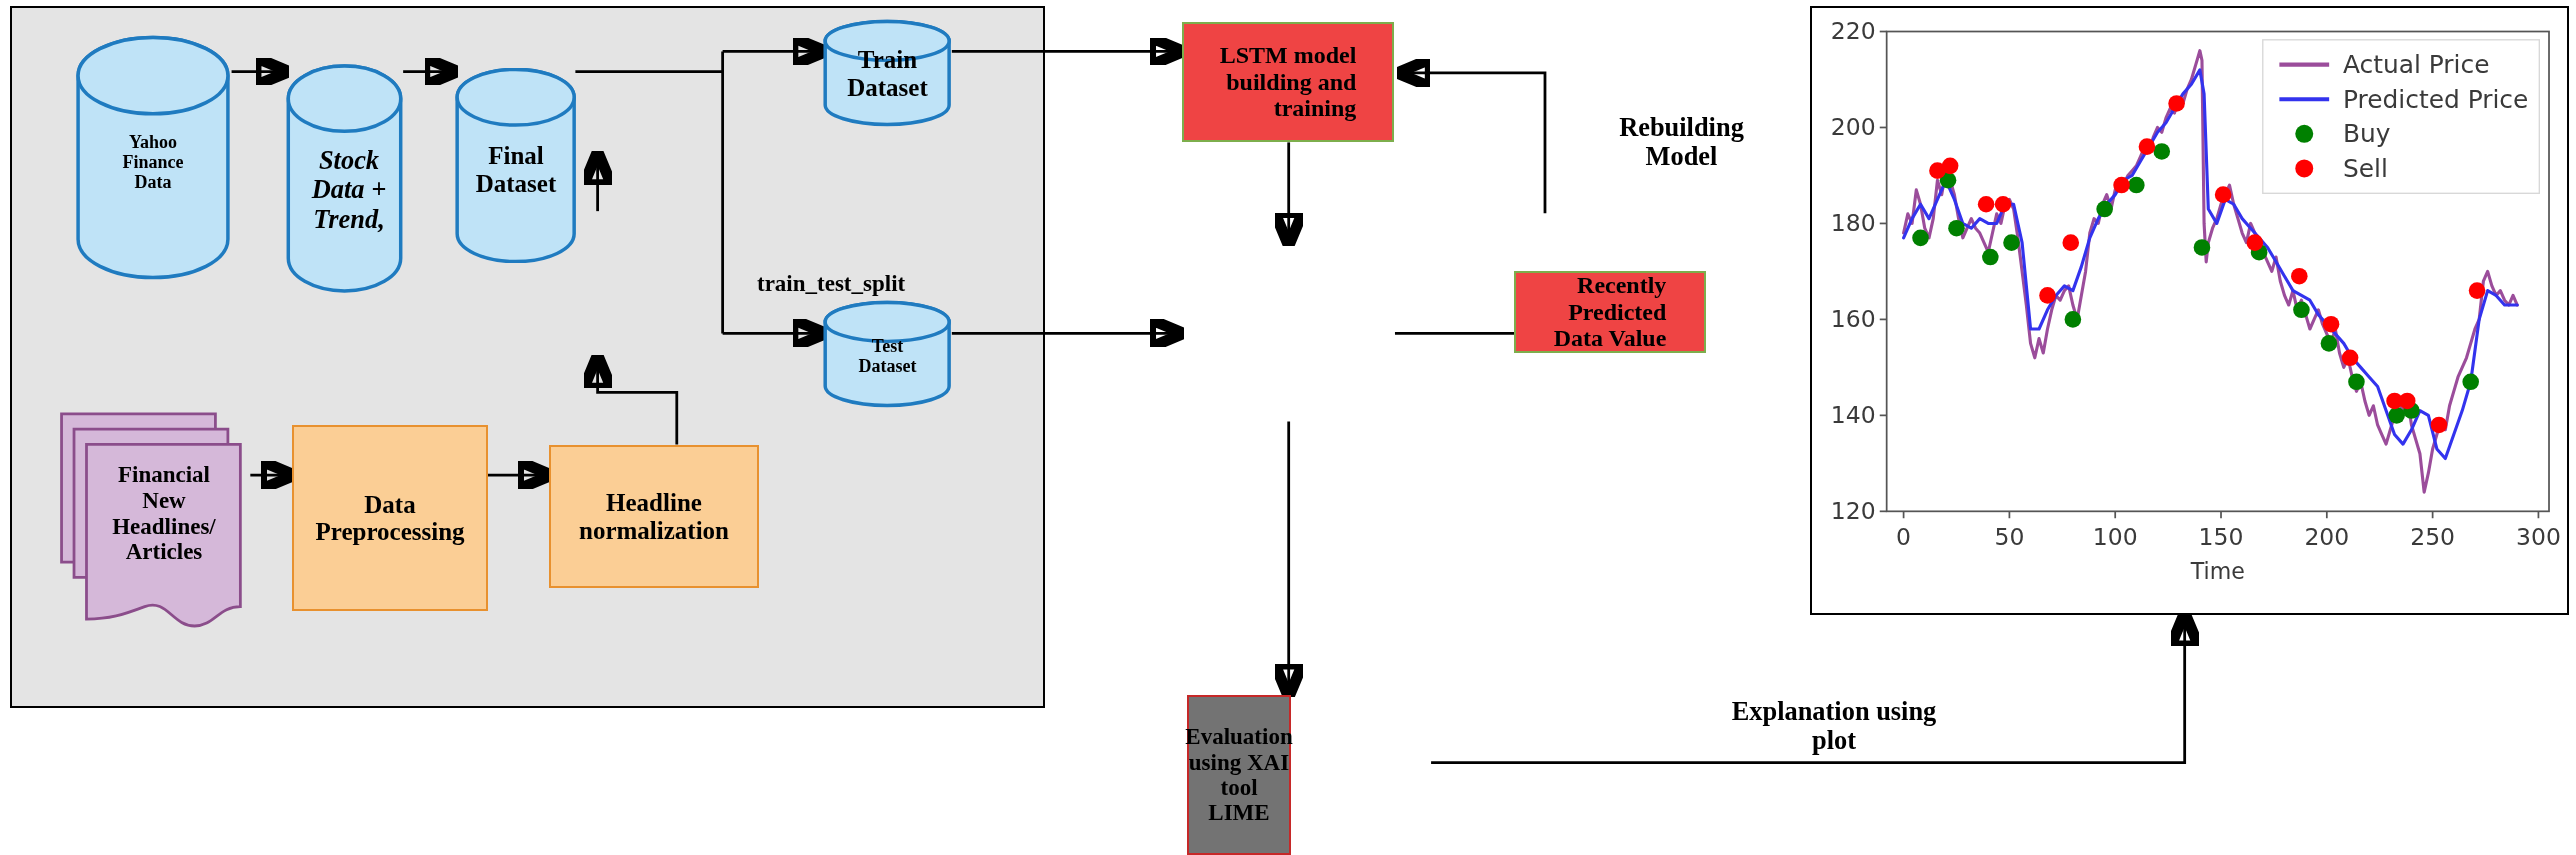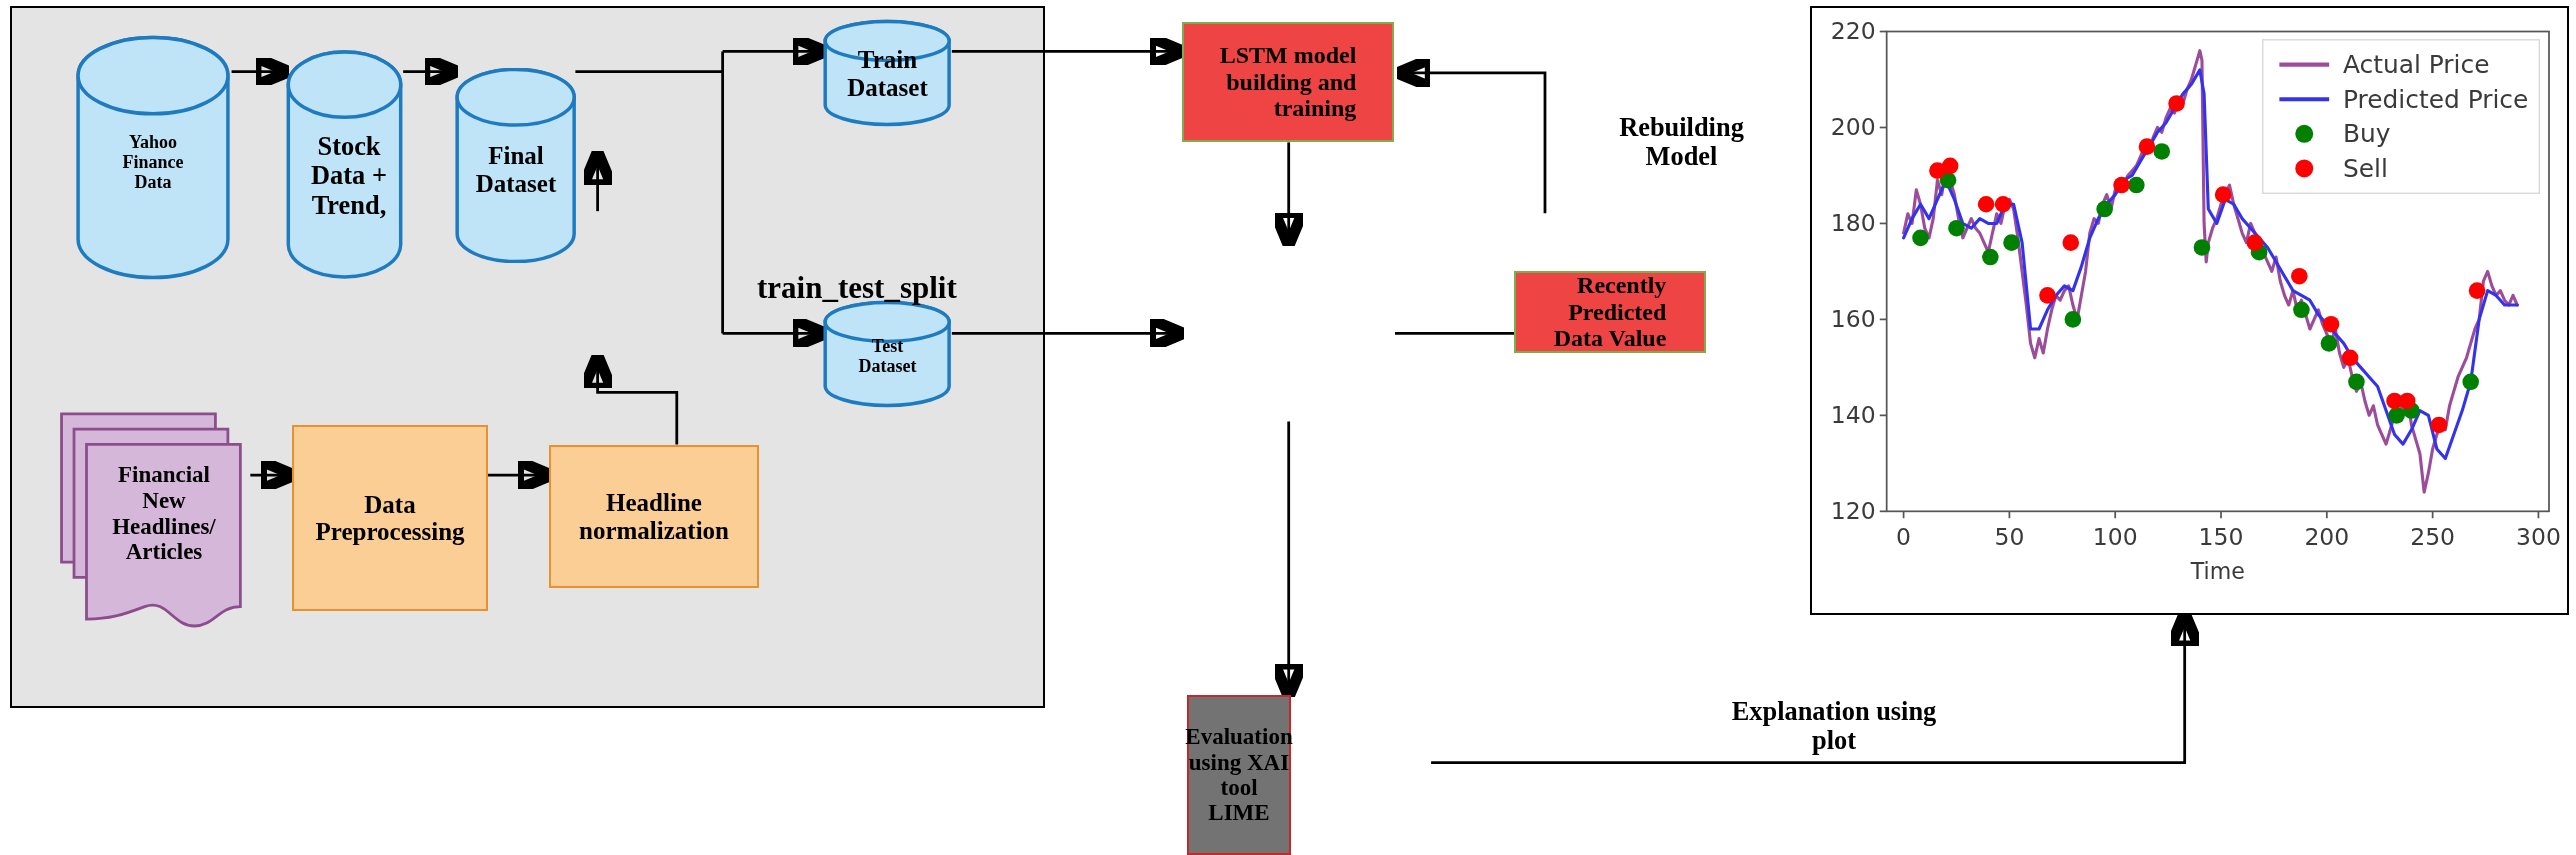--- a/index.html
+++ b/index.html
@@ -92,21 +92,21 @@
   <div class="cyl" style="left:76px;top:35px;width:154px;height:245px;">
     <svg width="154" height="245" viewBox="0 0 222 352">
       <path d="M3,58 a108,55 0 0 1 216,0 L219,294 a108,55 0 0 1 -216,0 Z" fill="#bfe3f7" stroke="#1f7bc0" stroke-width="5"></path>
       <ellipse cx="111" cy="58" rx="108" ry="55" fill="#bfe3f7" stroke="#1f7bc0" stroke-width="5"></ellipse>
     </svg>
     <div class="lbl" style="top:68px;height:118px;font-size:18px;white-space:pre-line;">Yahoo
 Finance
 Data</div>
   </div>
 
-  <div class="cyl" style="left:286px;top:50px;width:126px;height:229px;">
+  <div class="cyl" style="left:286px;top:64px;width:126px;height:229px;font-style:italic;">
     <svg width="117" height="229" viewBox="0 0 168 330">
       <path d="M3,50 a81,47 0 0 1 162,0 L165,280 a81,47 0 0 1 -162,0 Z" fill="#bfe3f7" stroke="#1f7bc0" stroke-width="5"></path>
       <ellipse cx="84" cy="50" rx="81" ry="47" fill="#bfe3f7" stroke="#1f7bc0" stroke-width="5"></ellipse>
     </svg>
     <div class="lbl" style="top:67px;height:118px;font-size:26.4px;white-space:pre-line;">Stock
 Data +
 Trend,</div>
   </div>
 
   <div class="cyl" style="left:455px;top:68px;width:122px;height:195px;">
@@ -164,21 +164,21 @@
 
 
   <div class="box green" style="left:1514px;top:271px;width:192px;height:82px;font-size:24px;white-space:pre-line;">Recently
 Predicted
 Data Value</div>
 
   <div class="box red" style="left:1187px;top:695px;width:104px;height:160px;font-size:23px;white-space:pre-line;">Evaluation
 using XAI tool
 LIME</div>
 
-  <div class="ftext" style="left:757px;top:271px;width:292px;font-size:31px;text-align:left;">train_test_split</div>
+  <div class="ftext" style="left:757px;top:271px;width:292px;font-size:23px;text-align:left;">train_test_split</div>
 
   <div class="ftext" style="left:1567px;top:113px;width:229px;font-size:26.4px;white-space:pre-line;">Rebuilding
 Model</div>
 
   <div class="ftext" style="left:1681px;top:697px;width:306px;font-size:26.4px;white-space:pre-line;">Explanation using
 plot</div>
 
   <div class="chart-frame" style="left:1810px;top:5.6px;width:759px;height:609px;">
     <svg class="chart-inner" id="chart-svg" viewBox="0 0 1092 876">
         <rect x="108" y="34" width="958" height="694" fill="none" stroke="#555" stroke-width="2.5"></rect>

